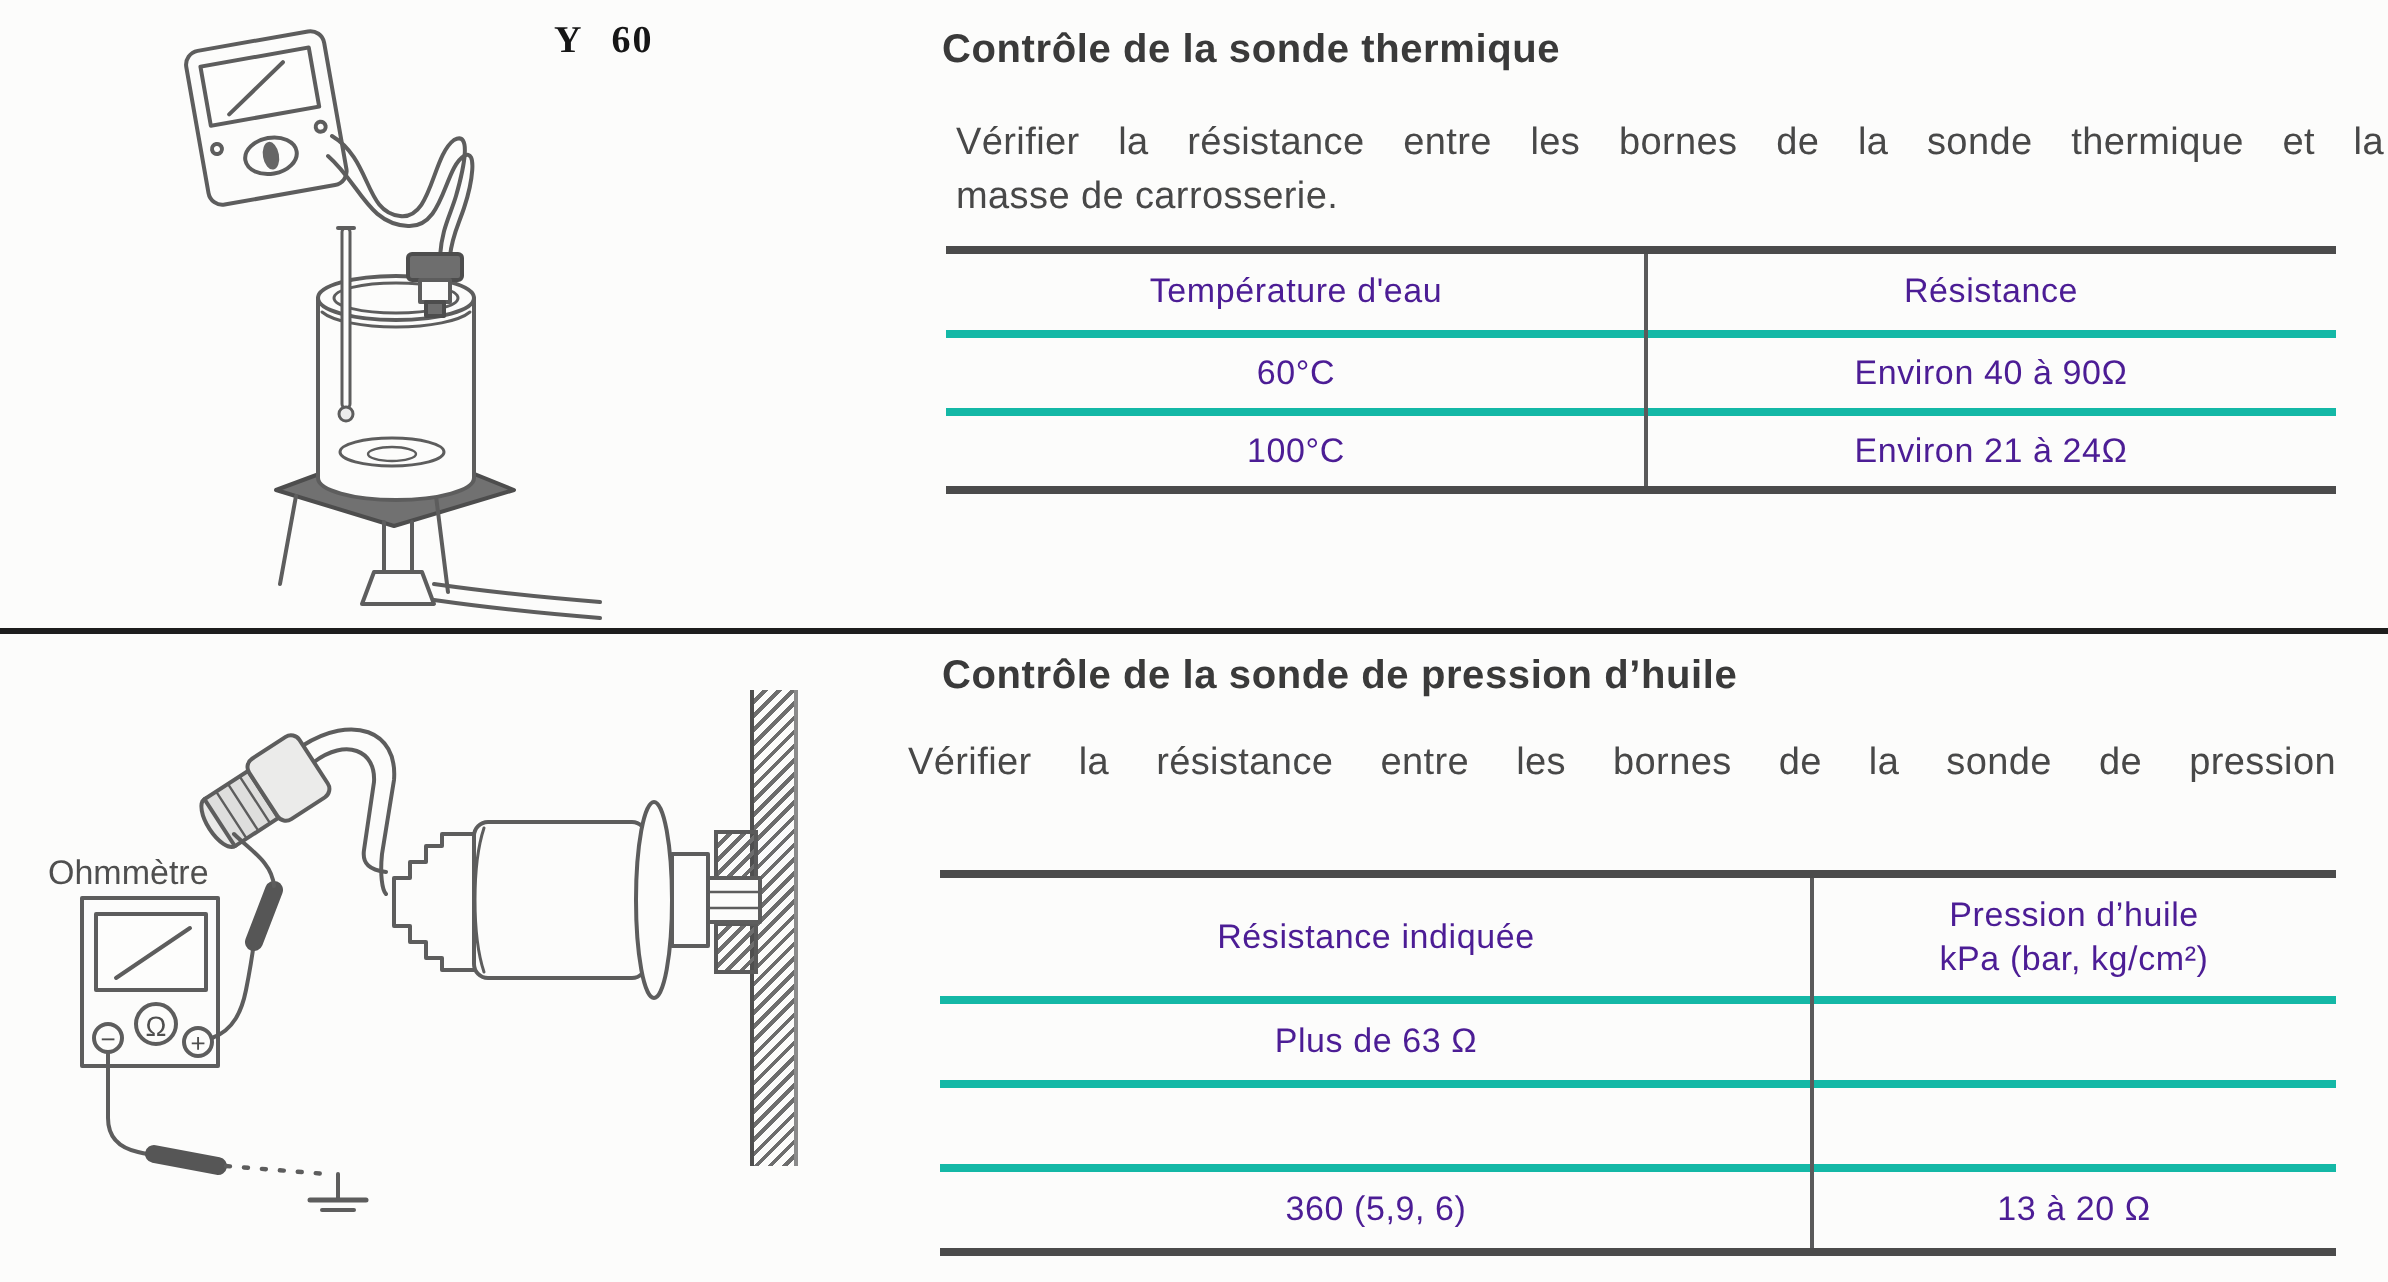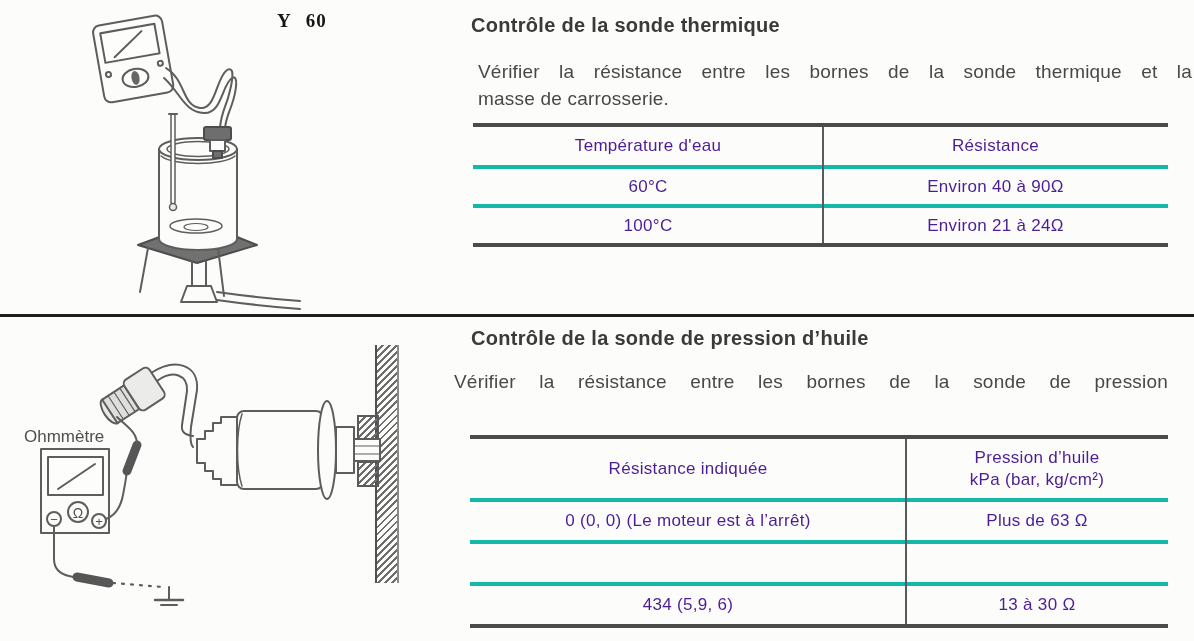--- a/index.html
+++ b/index.html
@@ -210,22 +210,21 @@
 <div class="dtable" style="left:470px;top:435px;width:698px">
   <div class="vline" style="left:435px"></div>
   <div class="trow" style="grid-template-columns:436px 262px;height:59px">
     <div class="cell">Résistance indiquée</div>
     <div class="cell">
       <span>Pression d’huile</span>
       <span>kPa (bar, kg/cm²)</span>
     </div>
   </div>
   <div class="trow" style="grid-template-columns:436px 262px;height:38px">
-    <div class="cell">0 (0, 0) (Le moteur est à l’arrêt)</div>
     <div class="cell">Plus de 63 Ω</div>
   </div>
   <div class="trow" style="grid-template-columns:436px 262px;height:38px">
   </div>
   <div class="trow" style="grid-template-columns:436px 262px;height:38px">
-    <div class="cell">434 (5,9, 6)</div>
-    <div class="cell">13 à 30 Ω</div>
+    <div class="cell">360 (5,9, 6)</div>
+    <div class="cell">13 à 20 Ω</div>
   </div>
 </div>
 
 </body></html>

